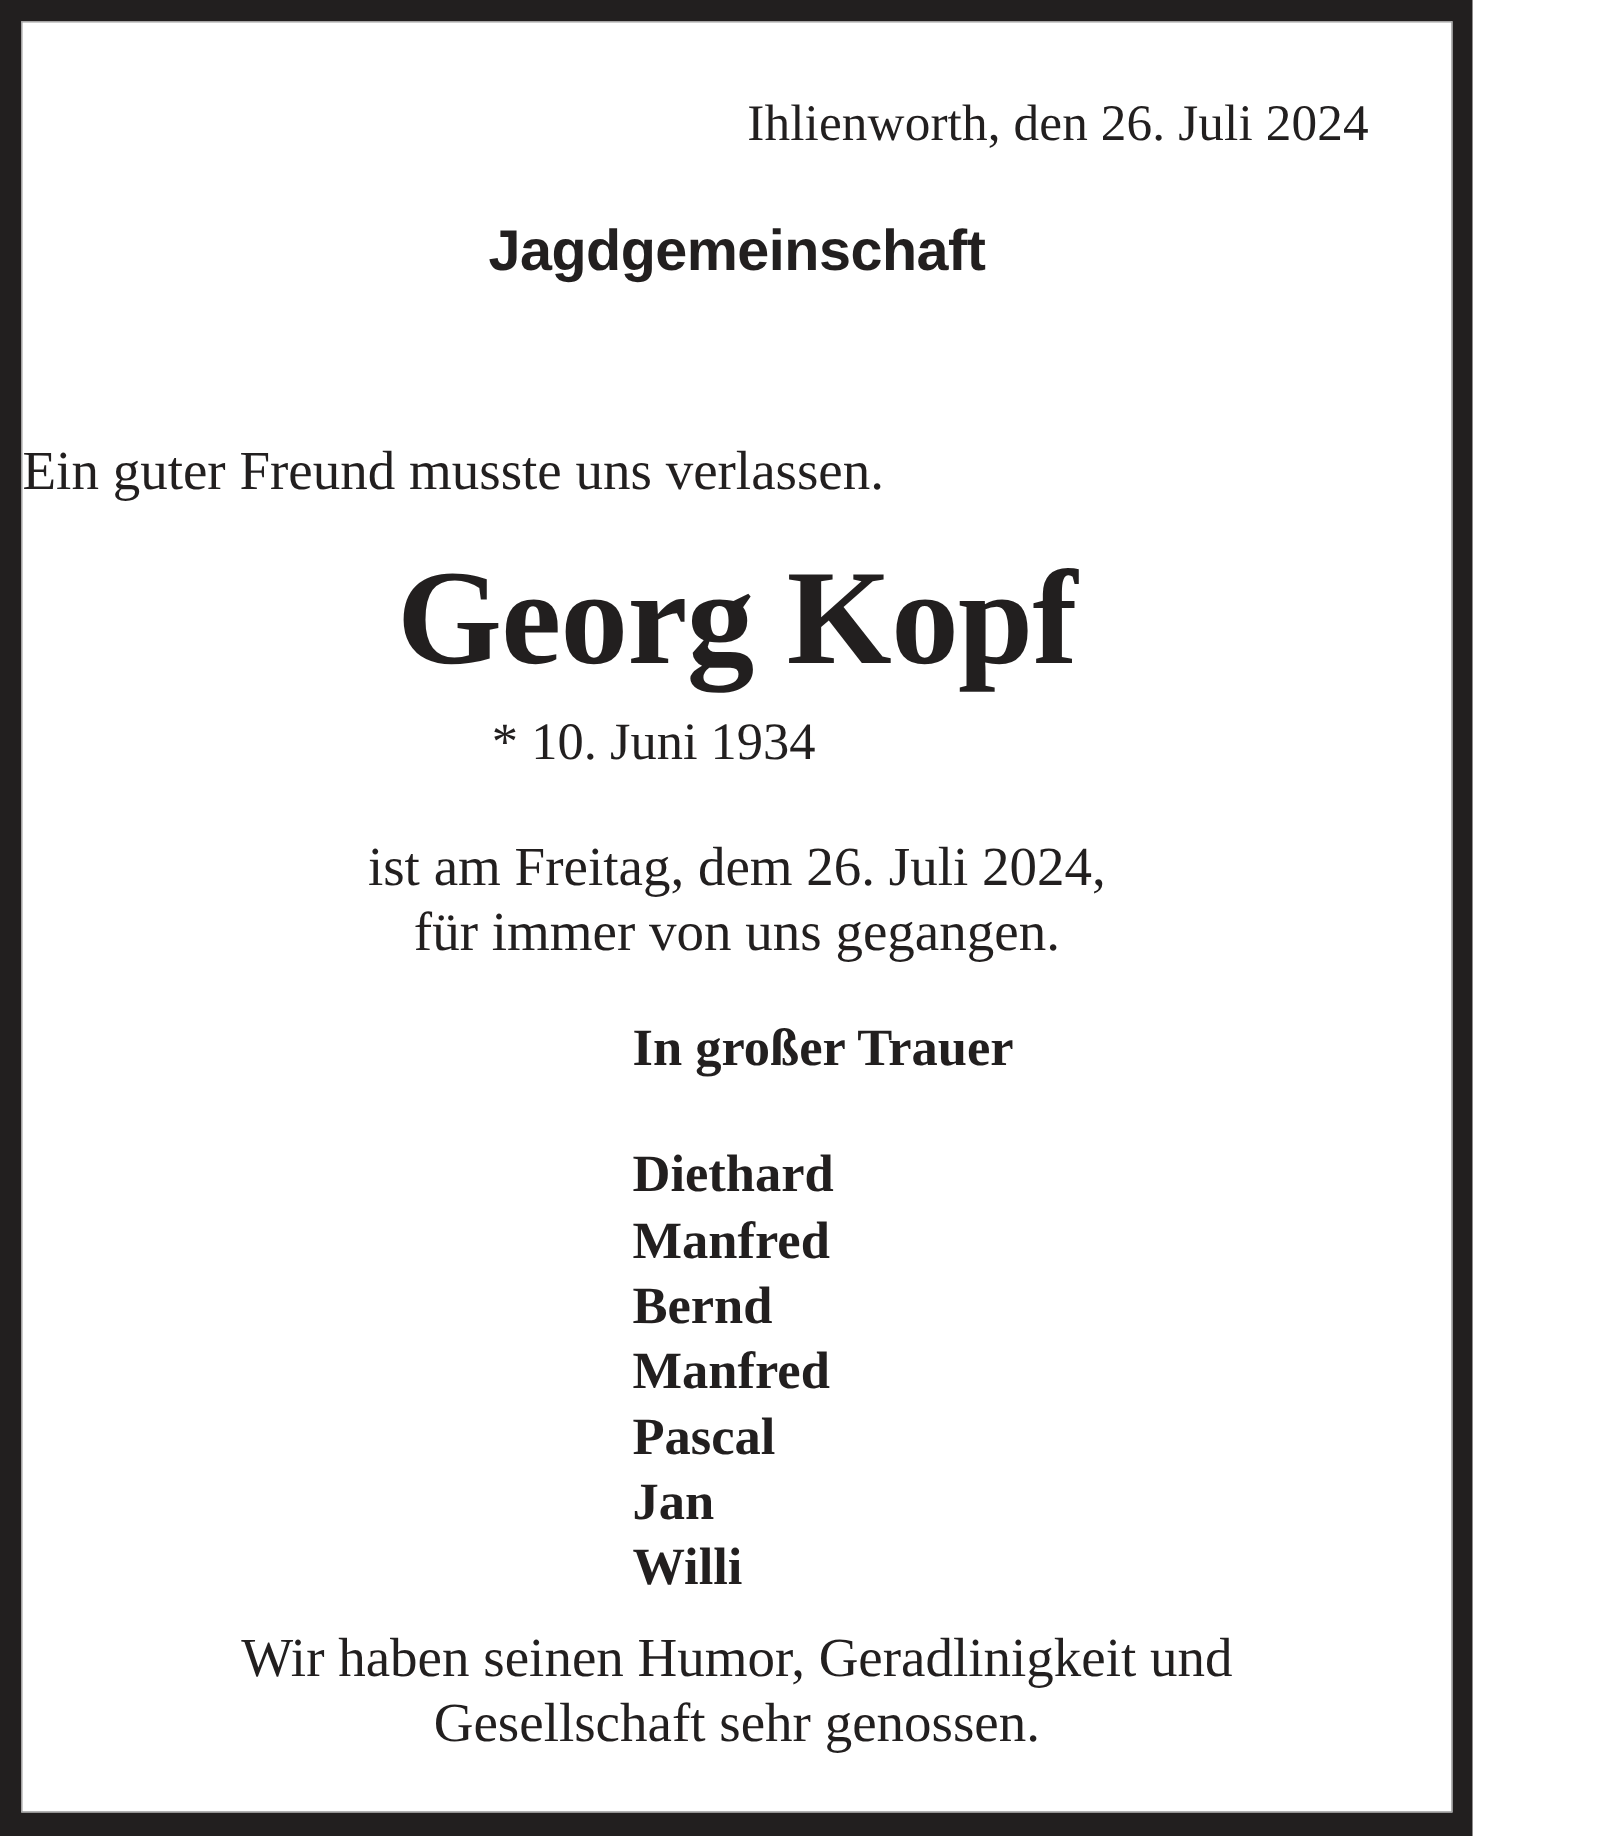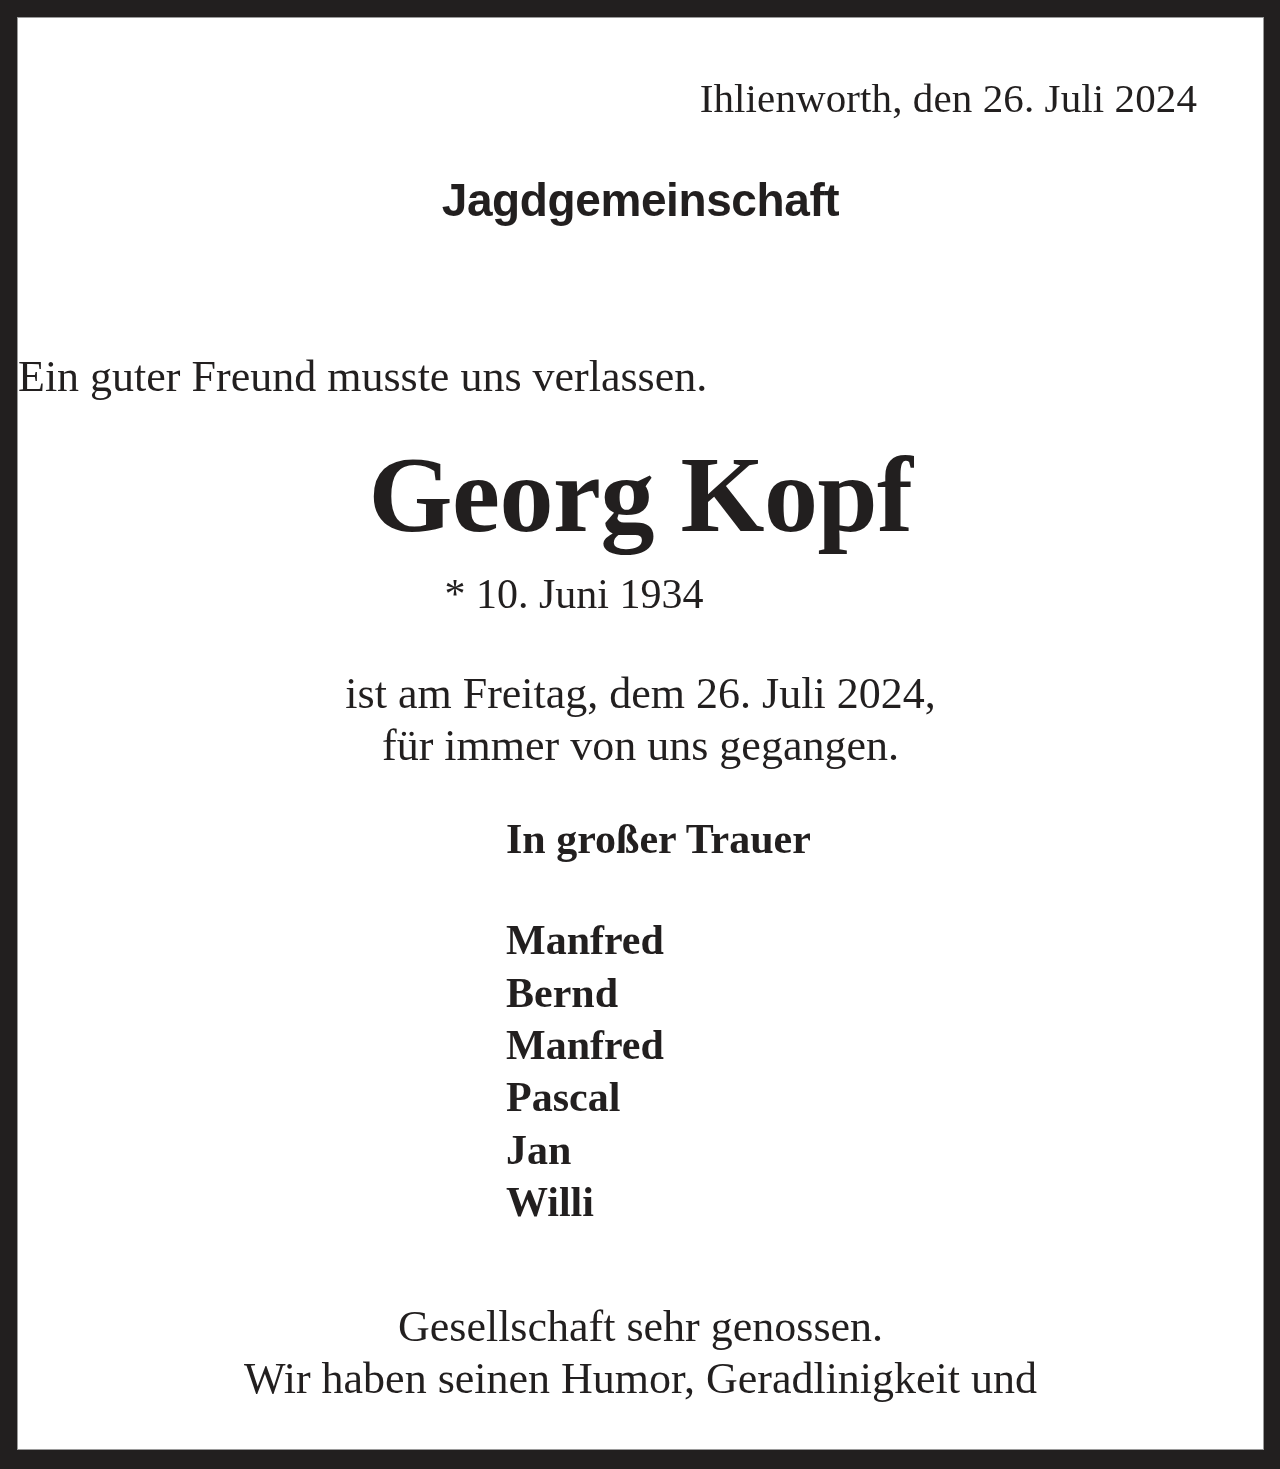--- a/index.html
+++ b/index.html
@@ -12,21 +12,21 @@
     width: 1280px;
     height: 1469px;
     overflow: hidden;
     font-family: "Liberation Serif", "DejaVu Serif", serif;
     color: #221f1f;
   }
 
   
   .obituary-frame {
     box-sizing: border-box;
-    width: 1280px;
+    width: 1178px;
     height: 1469px;
     background: #221f1f;
     padding: 17px 16px 19px 17px;
   }
 
   .obituary-card {
     box-sizing: border-box;
     width: 100%;
     height: 100%;
     background: #ffffff;
@@ -161,28 +161,29 @@
     <div class="birth-line">* 10. Juni 1934</div>
 
     <div class="passing-block">
       <span class="passing-line">ist am Freitag, dem 26. Juli 2024,</span>
       <span class="passing-line">für immer von uns gegangen.</span>
     </div>
 
     <div class="mourning-column">
       <div class="mourning-heading">In großer Trauer</div>
       <ul class="mourner-list">
+        <li class="mourner-item">Diethard</li>
         <li class="mourner-item">Manfred</li>
         <li class="mourner-item">Bernd</li>
         <li class="mourner-item">Manfred</li>
         <li class="mourner-item">Pascal</li>
         <li class="mourner-item">Jan</li>
         <li class="mourner-item">Willi</li>
       </ul>
     </div>
 
     <div class="closing-block">
+      <span class="closing-line">Wir haben seinen Humor, Geradlinigkeit und</span>
       <span class="closing-line">Gesellschaft sehr genossen.</span>
-      <span class="closing-line">Wir haben seinen Humor, Geradlinigkeit und</span>
     </div>
 
   </div>
 </div>
 
 </body></html>

